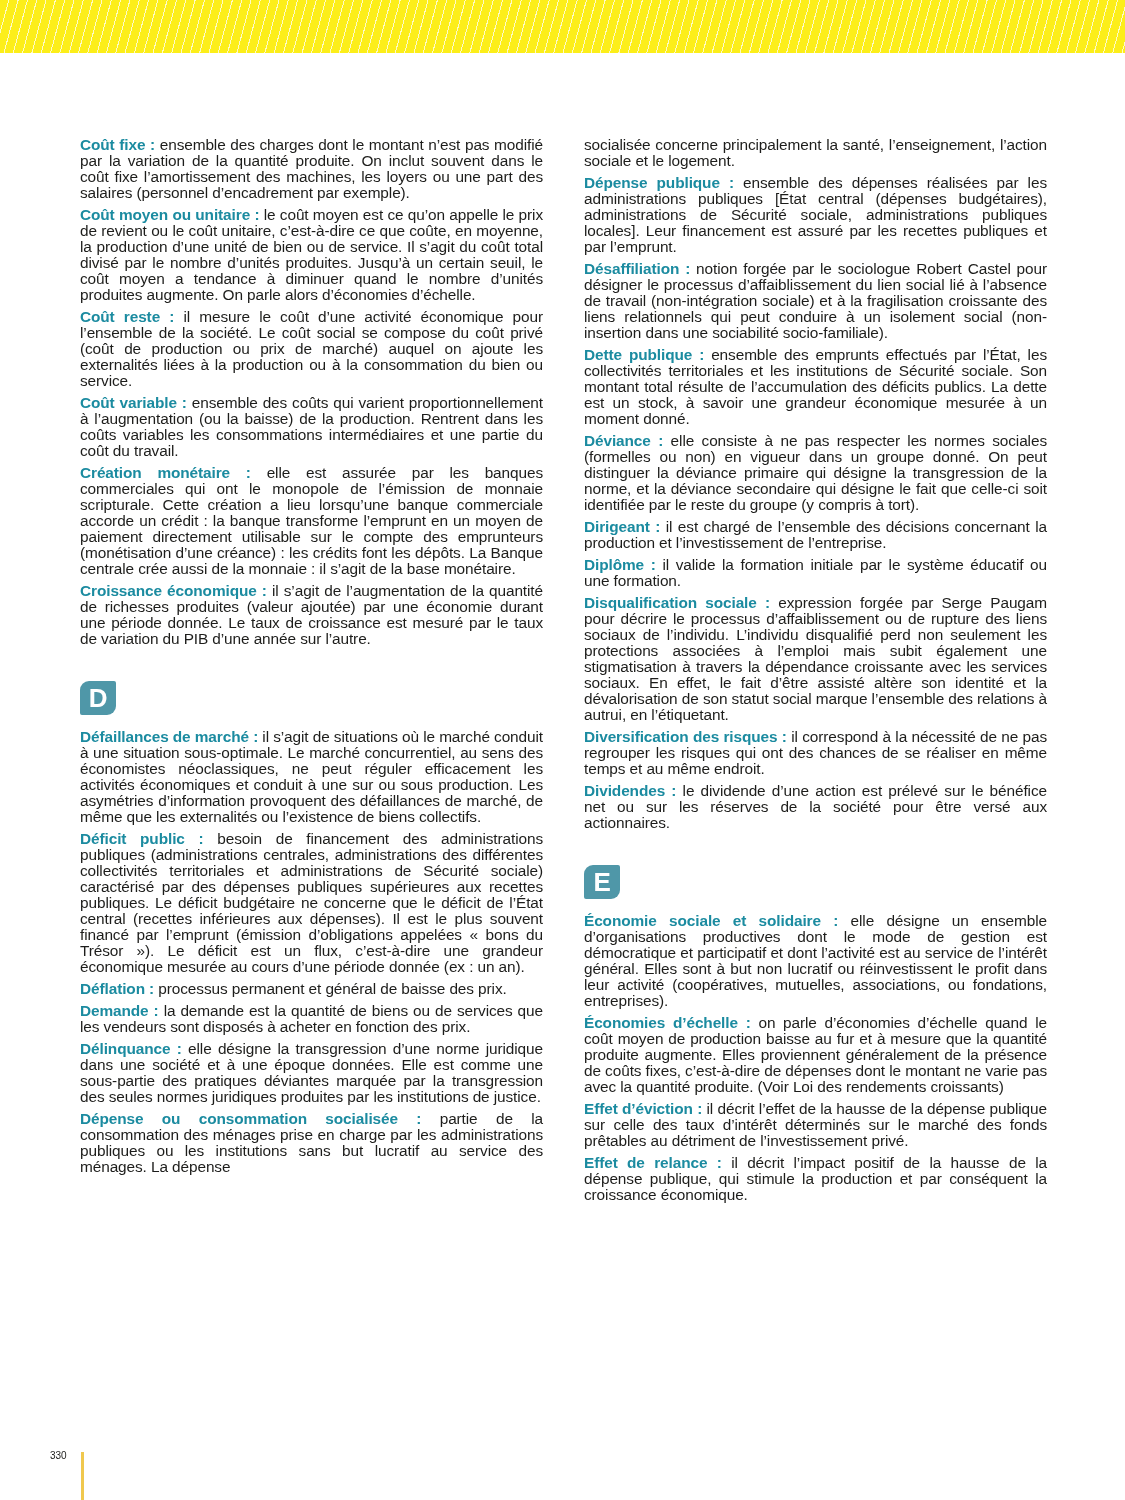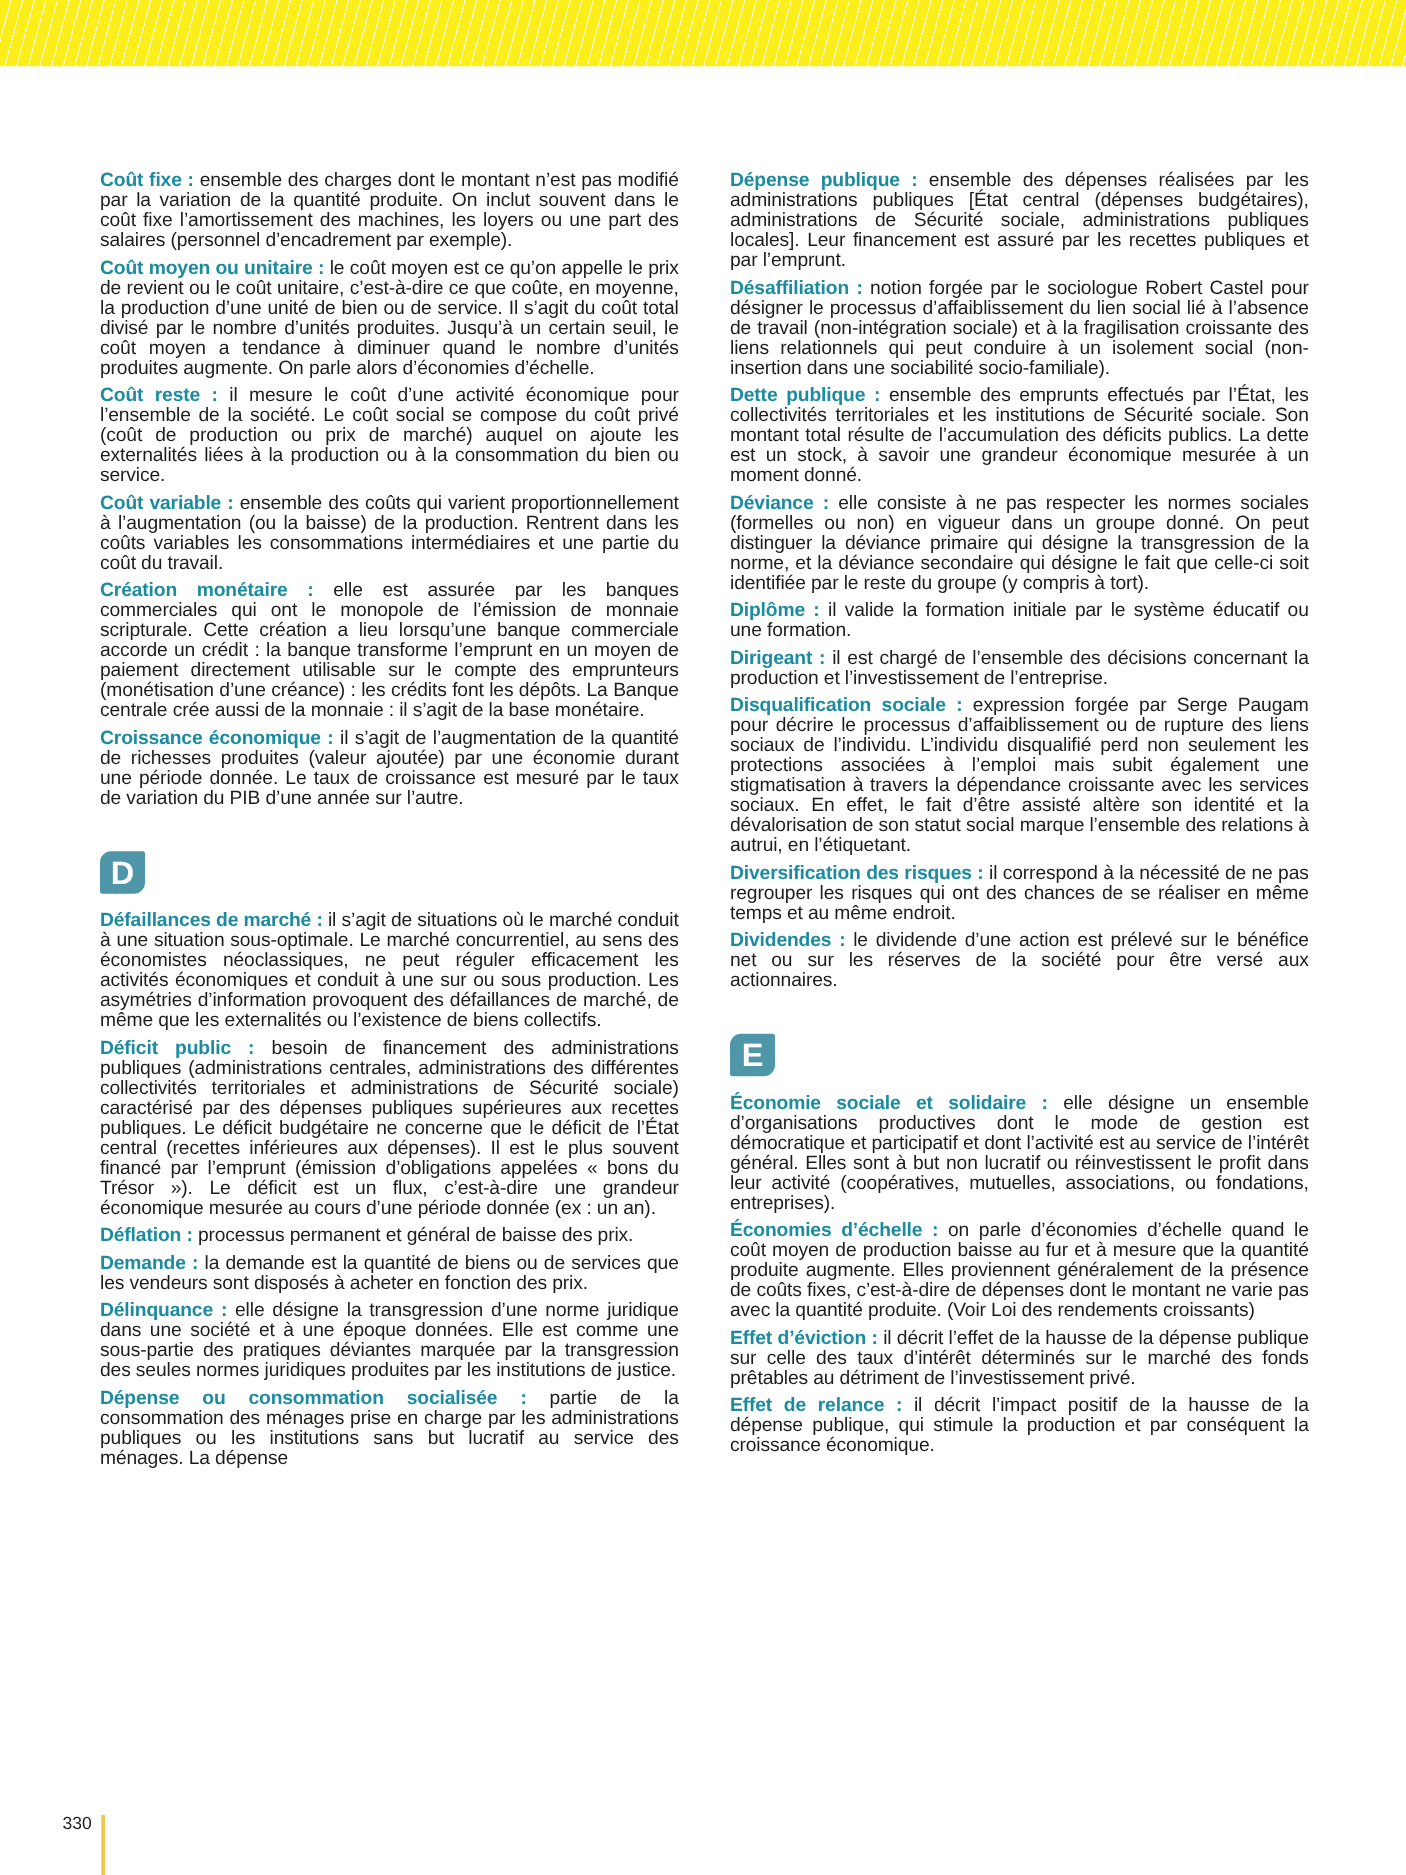--- a/index.html
+++ b/index.html
@@ -35,21 +35,21 @@
     .letter-badge {
       display: inline-flex; align-items: center; justify-content: center;
       width: 36px; height: 34px;
       background: #4f97a8;
       color: #ffffff; font-weight: bold; font-size: 26px;
       border-radius: 9px 2px 9px 2px;
       margin: 28px 0 14px 0;
     }
     .page-number {
       position: absolute; left: 50px; top: 1450px;
-      font-size: 14px; color: #1d1d1b;
+      font-size: 10px; color: #1d1d1b;
     }
     .page-bar {
       position: absolute; left: 81px; top: 1452px; width: 3px; height: 48px;
       background: #f0c84e;
     }
   </style>
 </head>
 <body>
 
 <div class="top-band"></div>
@@ -68,27 +68,28 @@
       <p class="entry"><span class="term">Défaillances de marché :</span><span> il s’agit de situations où le marché conduit à une situation sous-optimale. Le marché concurrentiel, au sens des économistes néoclassiques, ne peut réguler efficacement les activités économiques et conduit à une sur ou sous production. Les asymétries d’information provoquent des défaillances de marché, de même que les externalités ou l’existence de biens collectifs.</span></p>
       <p class="entry"><span class="term">Déficit public :</span><span> besoin de financement des administrations publiques (administrations centrales, administrations des différentes collectivités territoriales et administrations de Sécurité sociale) caractérisé par des dépenses publiques supérieures aux recettes publiques. Le déficit budgétaire ne concerne que le déficit de l’État central (recettes inférieures aux dépenses). Il est le plus souvent financé par l’emprunt (émission d’obligations appelées « bons du Trésor »). Le déficit est un flux, c’est-à-dire une grandeur économique mesurée au cours d’une période donnée (ex : un an).</span></p>
       <p class="entry"><span class="term">Déflation :</span><span> processus permanent et général de baisse des prix.</span></p>
       <p class="entry"><span class="term">Demande :</span><span> la demande est la quantité de biens ou de services que les vendeurs sont disposés à acheter en fonction des prix.</span></p>
       <p class="entry"><span class="term">Délinquance :</span><span> elle désigne la transgression d’une norme juridique dans une société et à une époque données. Elle est comme une sous-partie des pratiques déviantes marquée par la transgression des seules normes juridiques produites par les institutions de justice.</span></p>
       <p class="entry"><span class="term">Dépense ou consommation socialisée :</span><span> partie de la consommation des ménages prise en charge par les administrations publiques ou les institutions sans but lucratif au service des ménages. La dépense</span></p>
     </div>
 </div>
 
 <div class="column col-right">
+  <p class="entry">socialisée concerne principalement la santé, l’enseignement, l’action sociale et le logement.</p>
   <div id="right-d">
       <p class="entry"><span class="term">Dépense publique :</span><span> ensemble des dépenses réalisées par les administrations publiques [État central (dépenses budgétaires), administrations de Sécurité sociale, administrations publiques locales]. Leur financement est assuré par les recettes publiques et par l’emprunt.</span></p>
       <p class="entry"><span class="term">Désaffiliation :</span><span> notion forgée par le sociologue Robert Castel pour désigner le processus d’affaiblissement du lien social lié à l’absence de travail (non-intégration sociale) et à la fragilisation croissante des liens relationnels qui peut conduire à un isolement social (non-insertion dans une sociabilité socio-familiale).</span></p>
       <p class="entry"><span class="term">Dette publique :</span><span> ensemble des emprunts effectués par l’État, les collectivités territoriales et les institutions de Sécurité sociale. Son montant total résulte de l’accumulation des déficits publics. La dette est un stock, à savoir une grandeur économique mesurée à un moment donné.</span></p>
       <p class="entry"><span class="term">Déviance :</span><span> elle consiste à ne pas respecter les normes sociales (formelles ou non) en vigueur dans un groupe donné. On peut distinguer la déviance primaire qui désigne la transgression de la norme, et la déviance secondaire qui désigne le fait que celle-ci soit identifiée par le reste du groupe (y compris à tort).</span></p>
+      <p class="entry"><span class="term">Dirigeant :</span><span> il est chargé de l’ensemble des décisions concernant la production et l’investissement de l’entreprise.</span></p>
       <p class="entry"><span class="term">Diplôme :</span><span> il valide la formation initiale par le système éducatif ou une formation.</span></p>
-      <p class="entry"><span class="term">Dirigeant :</span><span> il est chargé de l’ensemble des décisions concernant la production et l’investissement de l’entreprise.</span></p>
       <p class="entry"><span class="term">Disqualification sociale :</span><span> expression forgée par Serge Paugam pour décrire le processus d’affaiblissement ou de rupture des liens sociaux de l’individu. L’individu disqualifié perd non seulement les protections associées à l’emploi mais subit également une stigmatisation à travers la dépendance croissante avec les services sociaux. En effet, le fait d’être assisté altère son identité et la dévalorisation de son statut social marque l’ensemble des relations à autrui, en l’étiquetant.</span></p>
       <p class="entry"><span class="term">Diversification des risques :</span><span> il correspond à la nécessité de ne pas regrouper les risques qui ont des chances de se réaliser en même temps et au même endroit.</span></p>
       <p class="entry"><span class="term">Dividendes :</span><span> le dividende d’une action est prélevé sur le bénéfice net ou sur les réserves de la société pour être versé aux actionnaires.</span></p>
     </div>
   <div class="letter-badge">E</div>
   <div id="right-e">
       <p class="entry"><span class="term">Économie sociale et solidaire :</span><span> elle désigne un ensemble d’organisations productives dont le mode de gestion est démocratique et participatif et dont l’activité est au service de l’intérêt général. Elles sont à but non lucratif ou réinvestissent le profit dans leur activité (coopératives, mutuelles, associations, ou fondations, entreprises).</span></p>
       <p class="entry"><span class="term">Économies d’échelle :</span><span> on parle d’économies d’échelle quand le coût moyen de production baisse au fur et à mesure que la quantité produite augmente. Elles proviennent généralement de la présence de coûts fixes, c’est-à-dire de dépenses dont le montant ne varie pas avec la quantité produite. (Voir Loi des rendements croissants)</span></p>
       <p class="entry"><span class="term">Effet d’éviction :</span><span> il décrit l’effet de la hausse de la dépense publique sur celle des taux d’intérêt déterminés sur le marché des fonds prêtables au détriment de l’investissement privé.</span></p>
       <p class="entry"><span class="term">Effet de relance :</span><span> il décrit l’impact positif de la hausse de la dépense publique, qui stimule la production et par conséquent la croissance économique.</span></p>

